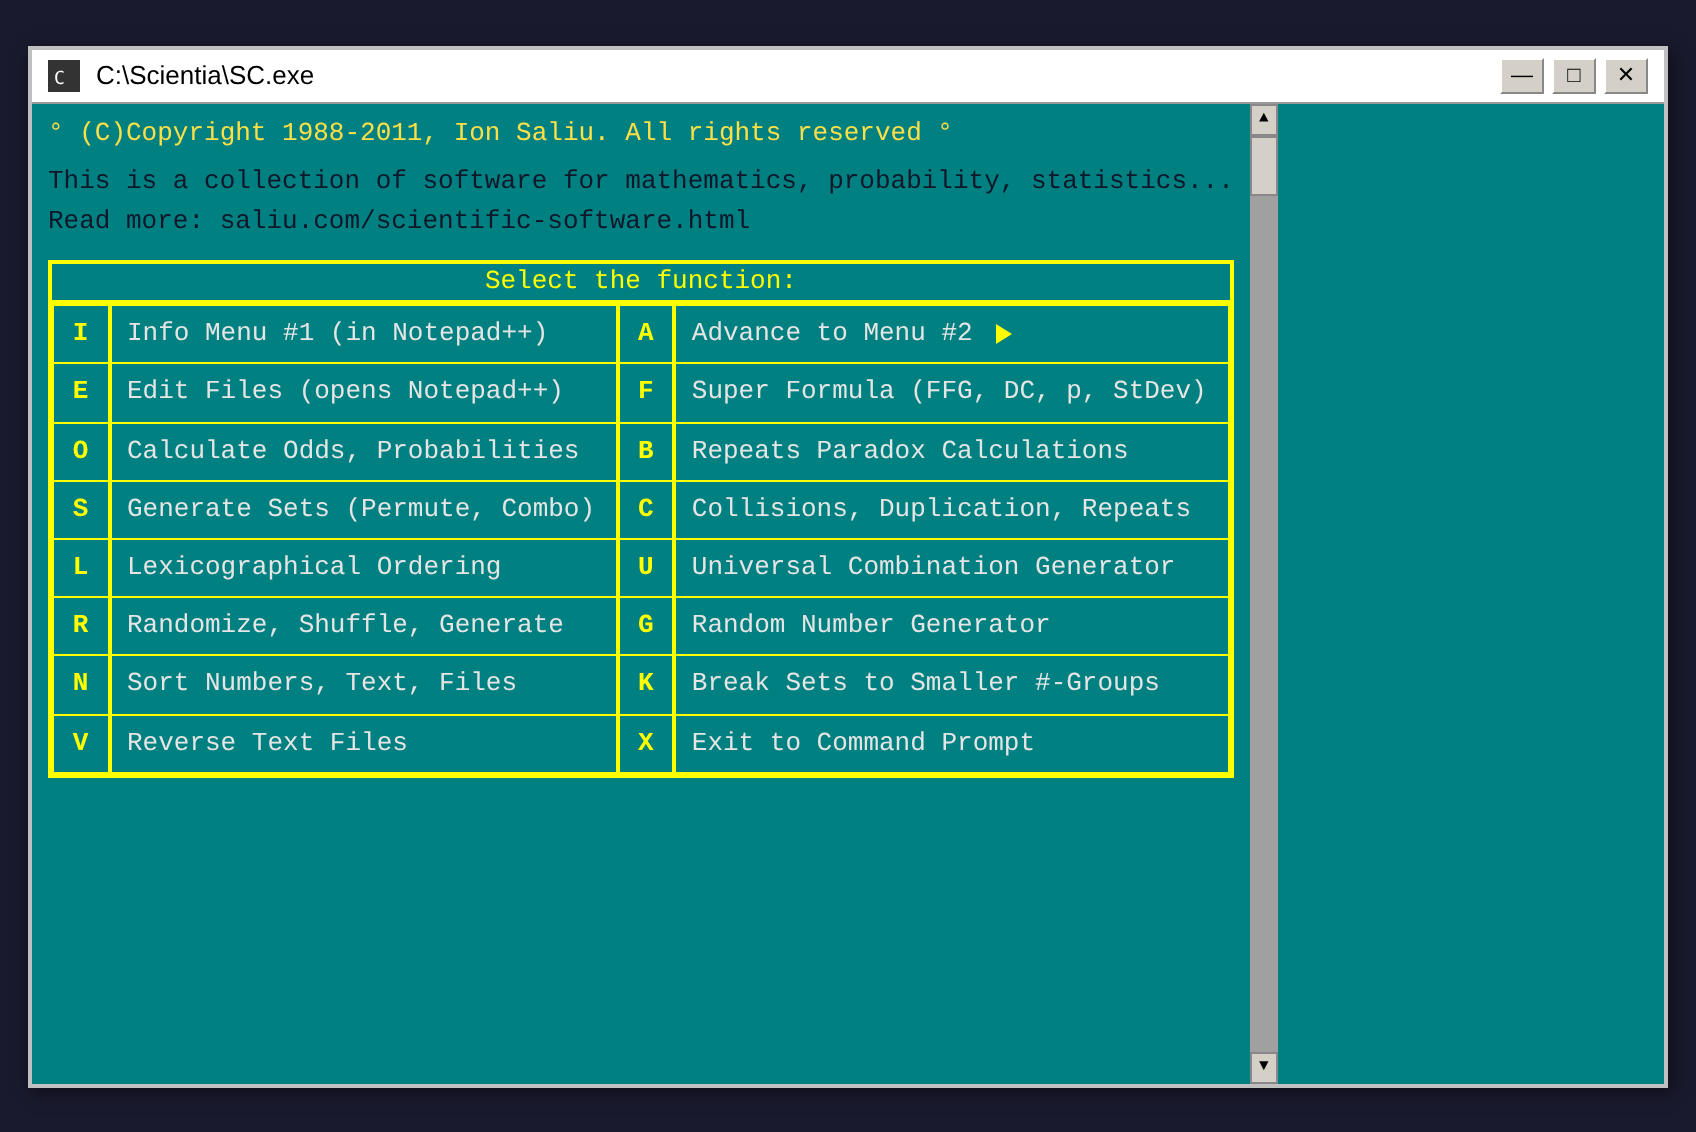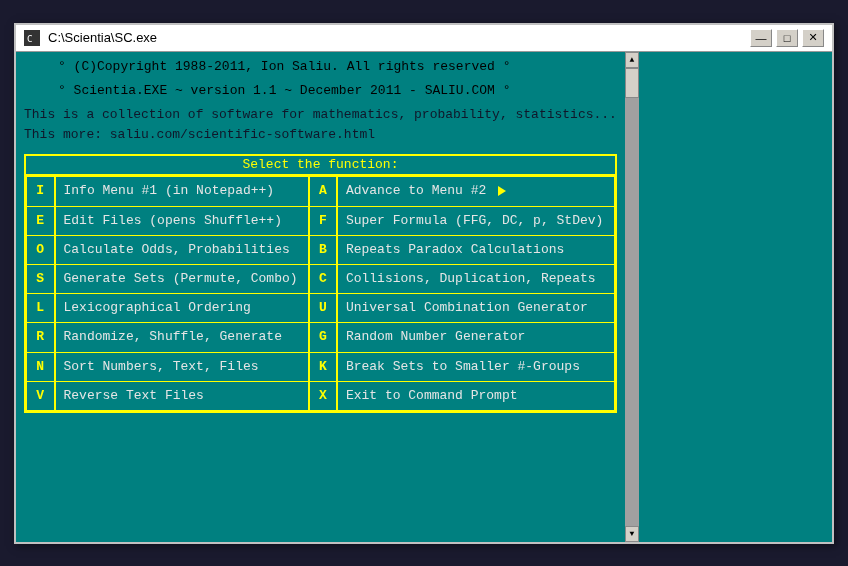--- a/index.html
+++ b/index.html
@@ -69,23 +69,22 @@
     }
     .terminal {
       flex: 1;
       background: #008080;
       color: #ffff00;
       font-family: 'Courier New', Courier, monospace;
       font-size: 13px;
       line-height: 1.4;
     }
     .header-text {
-      color: #000000;
+      color: #fde047;
       margin-bottom: 6px;
-      margin-left: 34px;
     }
     .info-text {
       color: #0f172a;
       margin-bottom: 2px;
     }
     .menu-container {
       border: 2px solid #ffff00;
       margin-top: 10px;
     }
     .menu-header {
@@ -168,36 +167,35 @@
     <div class="titlebar-buttons">
       <div class="titlebar-btn">—</div>
       <div class="titlebar-btn">□</div>
       <div class="titlebar-btn">✕</div>
     </div>
   </div>
   <div style="display:flex;">
     <div class="content-area">
       <div class="terminal">
         <div class="header-text">° (C)Copyright 1988-2011, Ion Saliu. All rights reserved  °</div>
-        <div class="header-text">° Scientia.EXE ~ version 1.1 ~ December 2011 - SALIU.COM °</div>
         <div class="info-text">This is a collection of software for mathematics, probability, statistics...</div>
-        <div class="info-text">This more: saliu.com/scientific-software.html</div>
+        <div class="info-text">Read more: saliu.com/scientific-software.html</div>
         <div class="menu-container">
           <div class="menu-header">Select the function:</div>
           <table class="menu-table">
             <tbody id="menu-body">
             <tr>
                   <td class="key-cell">I</td>
                   <td>Info Menu #1 (in Notepad++)</td>
                   <td class="key-cell" style="border-left: 2px solid rgb(255, 255, 0);">A</td>
                   <td>Advance to Menu #2 <span class="arrow-right"></span></td>
                 </tr>
                 <tr>
                   <td class="key-cell">E</td>
-                  <td>Edit Files (opens Shuffle++)</td>
+                  <td>Edit Files (opens Notepad++)</td>
                   <td class="key-cell" style="border-left: 2px solid rgb(255, 255, 0);">F</td>
                   <td>Super Formula (FFG, DC, p, StDev)</td>
                 </tr>
                 <tr>
                   <td class="key-cell">O</td>
                   <td>Calculate Odds, Probabilities</td>
                   <td class="key-cell" style="border-left: 2px solid rgb(255, 255, 0);">B</td>
                   <td>Repeats Paradox Calculations</td>
                 </tr>
                 <tr>

